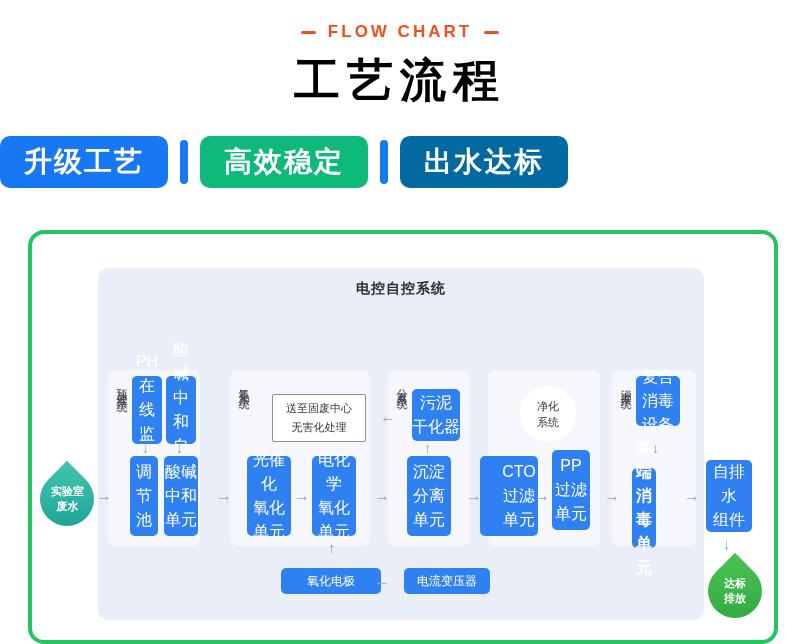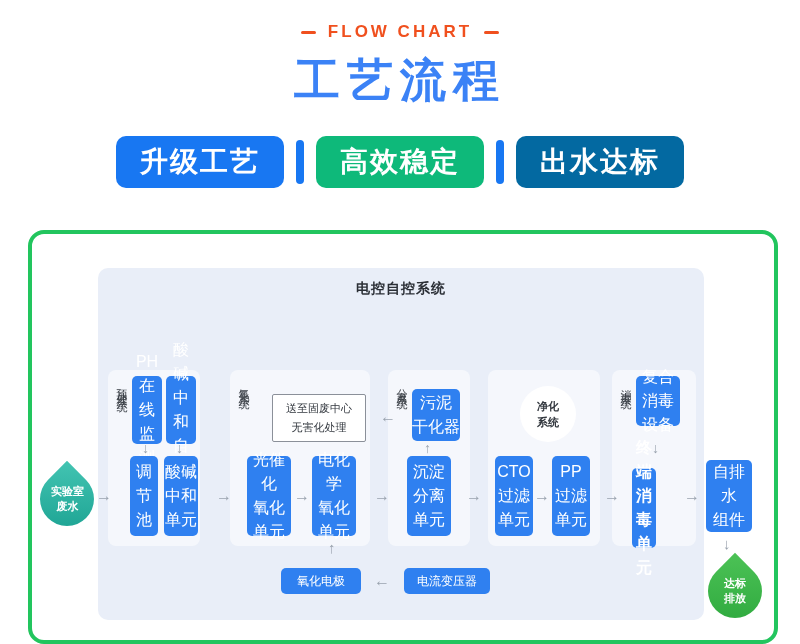--- a/index.html
+++ b/index.html
@@ -6,22 +6,22 @@
   body{
     width:800px;height:644px;position:relative;overflow:hidden;
     background:#ffffff;
     font-family:"Liberation Sans","DejaVu Sans",sans-serif;
   }
   
   .header{position:absolute;left:0;top:0;width:800px;text-align:center;}
   .eyebrow{margin-top:22px;display:flex;align-items:center;justify-content:center;gap:12px;
     color:#f0501e;font-weight:bold;font-size:17px;letter-spacing:3px;}
   .dash{width:15px;height:3px;background:#f0501e;border-radius:2px;}
-  .title{margin:8px 0 0;font-size:46px;font-weight:900;color:#3b82f6;letter-spacing:7px;}
-  .badges{margin-top:24px;display:flex;justify-content:center;align-items:center;gap:12px;}
+  .title{margin:8px 0 0;font-size:46px;font-weight:900;color:#000000;letter-spacing:7px;}
+  .badges{margin-top:24px;display:flex;align-items:center;gap:12px;}
   .badge{width:168px;height:52px;border-radius:10px;color:#fff;font-size:28px;font-weight:bold;
     display:flex;align-items:center;justify-content:center;letter-spacing:2px;}
   .badge-blue{background:#1877f2}
   .badge-green{background:#0eb97a}
   .badge-orange{background:#0369a1}
   .sep{width:8px;height:44px;border-radius:4px;background:#1877f2;}
   
   .chart{position:absolute;left:28px;top:230px;width:742px;height:406px;background:#fff;
     border:4px solid #22c55e;border-radius:16px;}
   .panel{position:absolute;left:66px;top:34px;width:606px;height:352px;background:#e9eef8;border-radius:10px;}
@@ -34,21 +34,21 @@
     font-size:11px;color:#3a3f46;letter-spacing:3px;font-weight:500;}
   .box{position:absolute;background:#2f80f0;color:#fff;border-radius:5px;
     display:flex;align-items:center;justify-content:center;text-align:center;
     white-space:pre-line;font-size:16px;line-height:1.5;font-weight:500;}
   .box-1line{font-size:12px;}
   .note{position:absolute;background:#fff;border:1px solid #8b9099;color:#33383f;border-radius:2px;
     display:flex;align-items:center;justify-content:center;text-align:center;
     white-space:pre-line;font-size:11px;line-height:1.7;}
   .circle{position:absolute;width:56px;height:56px;border-radius:50%;background:#fff;
     display:flex;align-items:center;justify-content:center;text-align:center;
-    white-space:pre-line;font-size:11px;color:#33383f;line-height:1.5;font-weight:700;}
+    white-space:pre-line;font-size:11px;color:#33383f;line-height:1.5;font-weight:400;}
   .arrow{position:absolute;color:#9aa3ae;line-height:1;}
   .a-h{font-size:16px;}
   .a-v{font-size:14px;}
   .drop{position:absolute;width:54px;height:54px;border-radius:0 50% 50% 50%;
     transform:rotate(45deg);display:flex;align-items:center;justify-content:center;}
   .drop-in{background:linear-gradient(135deg,#43c4b2,#1aa191);}
   .drop-out{background:linear-gradient(135deg,#4cc256,#2da83d);}
   .drop-label{transform:rotate(-45deg);color:#fff;font-size:11px;font-weight:bold;
     text-align:center;white-space:pre-line;line-height:1.35;}
 </style>
@@ -115,24 +115,24 @@
 干化器</div>
   <div class="box" style="left:375px;top:222px;width:44px;height:80px;">沉淀
 分离
 单元</div>
   <div class="arrow a-v" style="left:392px;top:207px;">↑</div>
   <div class="arrow a-h" style="left:348px;top:175px;">←</div>
   <div class="arrow a-h" style="left:342px;top:254px;">→</div>
 
   <div class="circle" style="left:488px;top:152px;">净化
 系统</div>
-  <div class="box" style="left:463px;top:222px;width:38px;height:80px;">CTO
+  <div class="box" style="left:448px;top:222px;width:38px;height:80px;padding-left:20px;">CTO
 过滤
 单元</div>
-  <div class="box" style="left:520px;top:222px;width:38px;height:80px;">PP
+  <div class="box" style="left:520px;top:216px;width:38px;height:80px;">PP
 过滤
 单元</div>
   <div class="arrow a-h" style="left:434px;top:254px;">→</div>
   <div class="arrow a-h" style="left:502px;top:254px;">→</div>
 
   <div class="vlabel" style="left:586px;top:146px;">消毒系统</div>
   <div class="box" style="left:604px;top:142px;width:44px;height:50px;">复合
 消毒
 设备</div>
   <div class="arrow a-v" style="left:620px;top:207px;">↓</div>
@@ -149,17 +149,17 @@
   <div class="arrow a-h" style="left:64px;top:254px;">→</div>
 
   <div class="box" style="left:674px;top:226px;width:46px;height:72px;">自排水
 组件</div>
   <div class="arrow a-v" style="left:691px;top:302px;font-size:15px;">↓</div>
   <div class="drop drop-out" style="left:676px;top:330px;">
     <span class="drop-label">达标
 排放</span>
   </div>
 
-  <div class="box box-1line" style="left:249px;top:334px;width:80px;height:26px;">氧化电极</div>
+  <div class="box box-1line" style="left:249px;top:334px;width:100px;height:26px;">氧化电极</div>
   <div class="box box-1line" style="left:372px;top:334px;width:86px;height:26px;">电流变压器</div>
   <div class="arrow a-v" style="left:296px;top:306px;font-size:15px;">↑</div>
   <div class="arrow a-h" style="left:342px;top:339px;">←</div>
 </div>
 
 </body></html>

